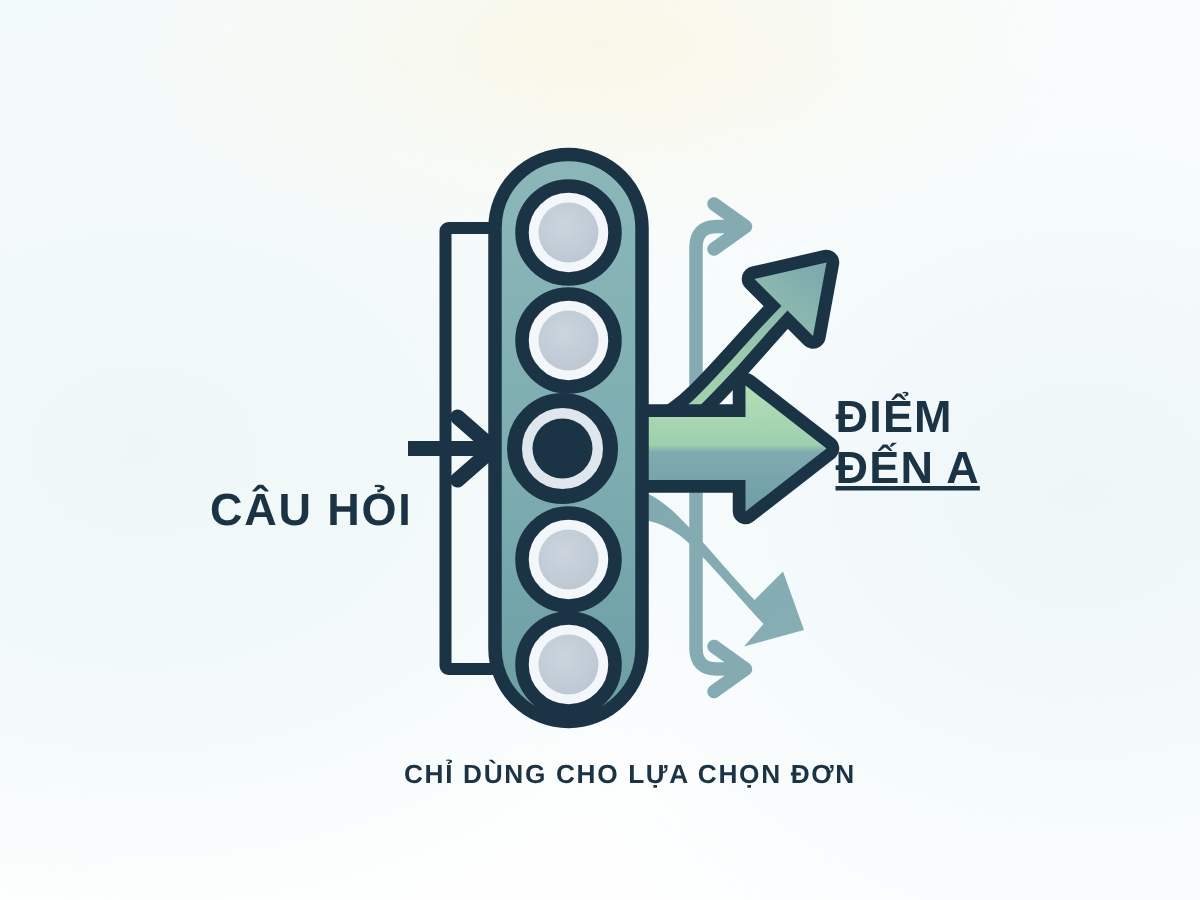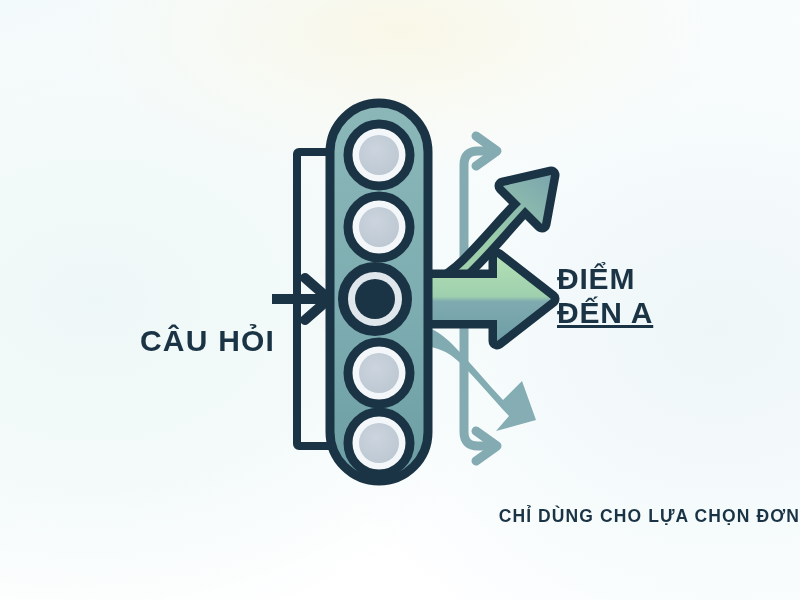--- a/index.html
+++ b/index.html
@@ -23,21 +23,21 @@
     font-weight:bold;
     letter-spacing:0.5px;
     white-space:nowrap;
     line-height:1.12;
   }
   #label-question{ left:140px; top:276px; font-size:30px; letter-spacing:1.2px;margin-top:48px; }
   #label-destination{ left:557px; top:262px; font-size:30px; letter-spacing:0.8px; }
   #label-destination .l2{ display:block;text-decoration:underline; }
   #caption{
     position:absolute; left:0; right:0; top:506px;
-    text-align:right; color:#1b3445;
+    text-align:center; color:#1b3445;
     font-size:17.5px; font-weight:bold; letter-spacing:1.1px;padding-left:40px;
   }
 </style>
 </head>
 <body>
 
 <div id="stage">
 
   <svg id="art" viewBox="0 0 800 600">
     <defs>

